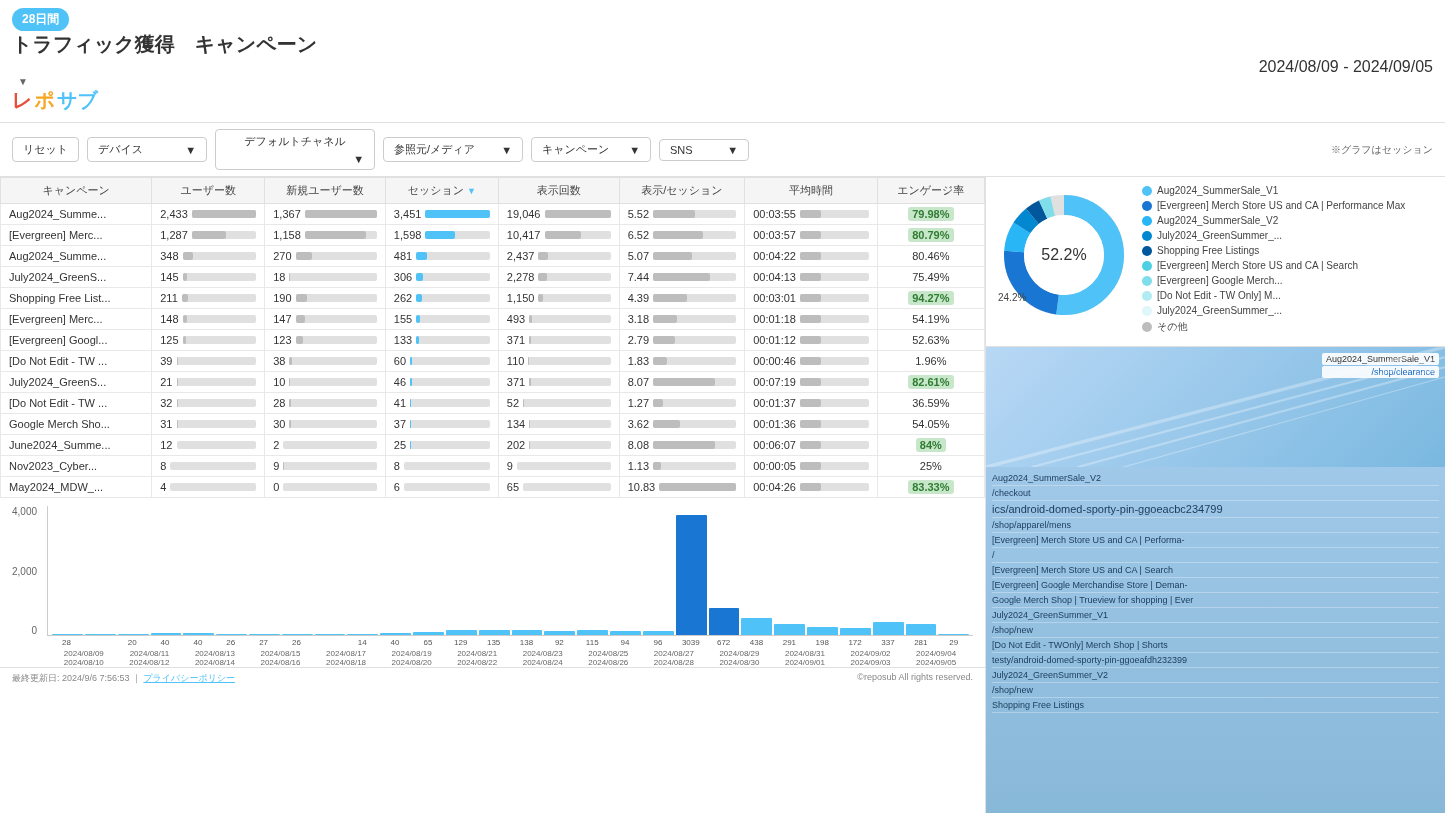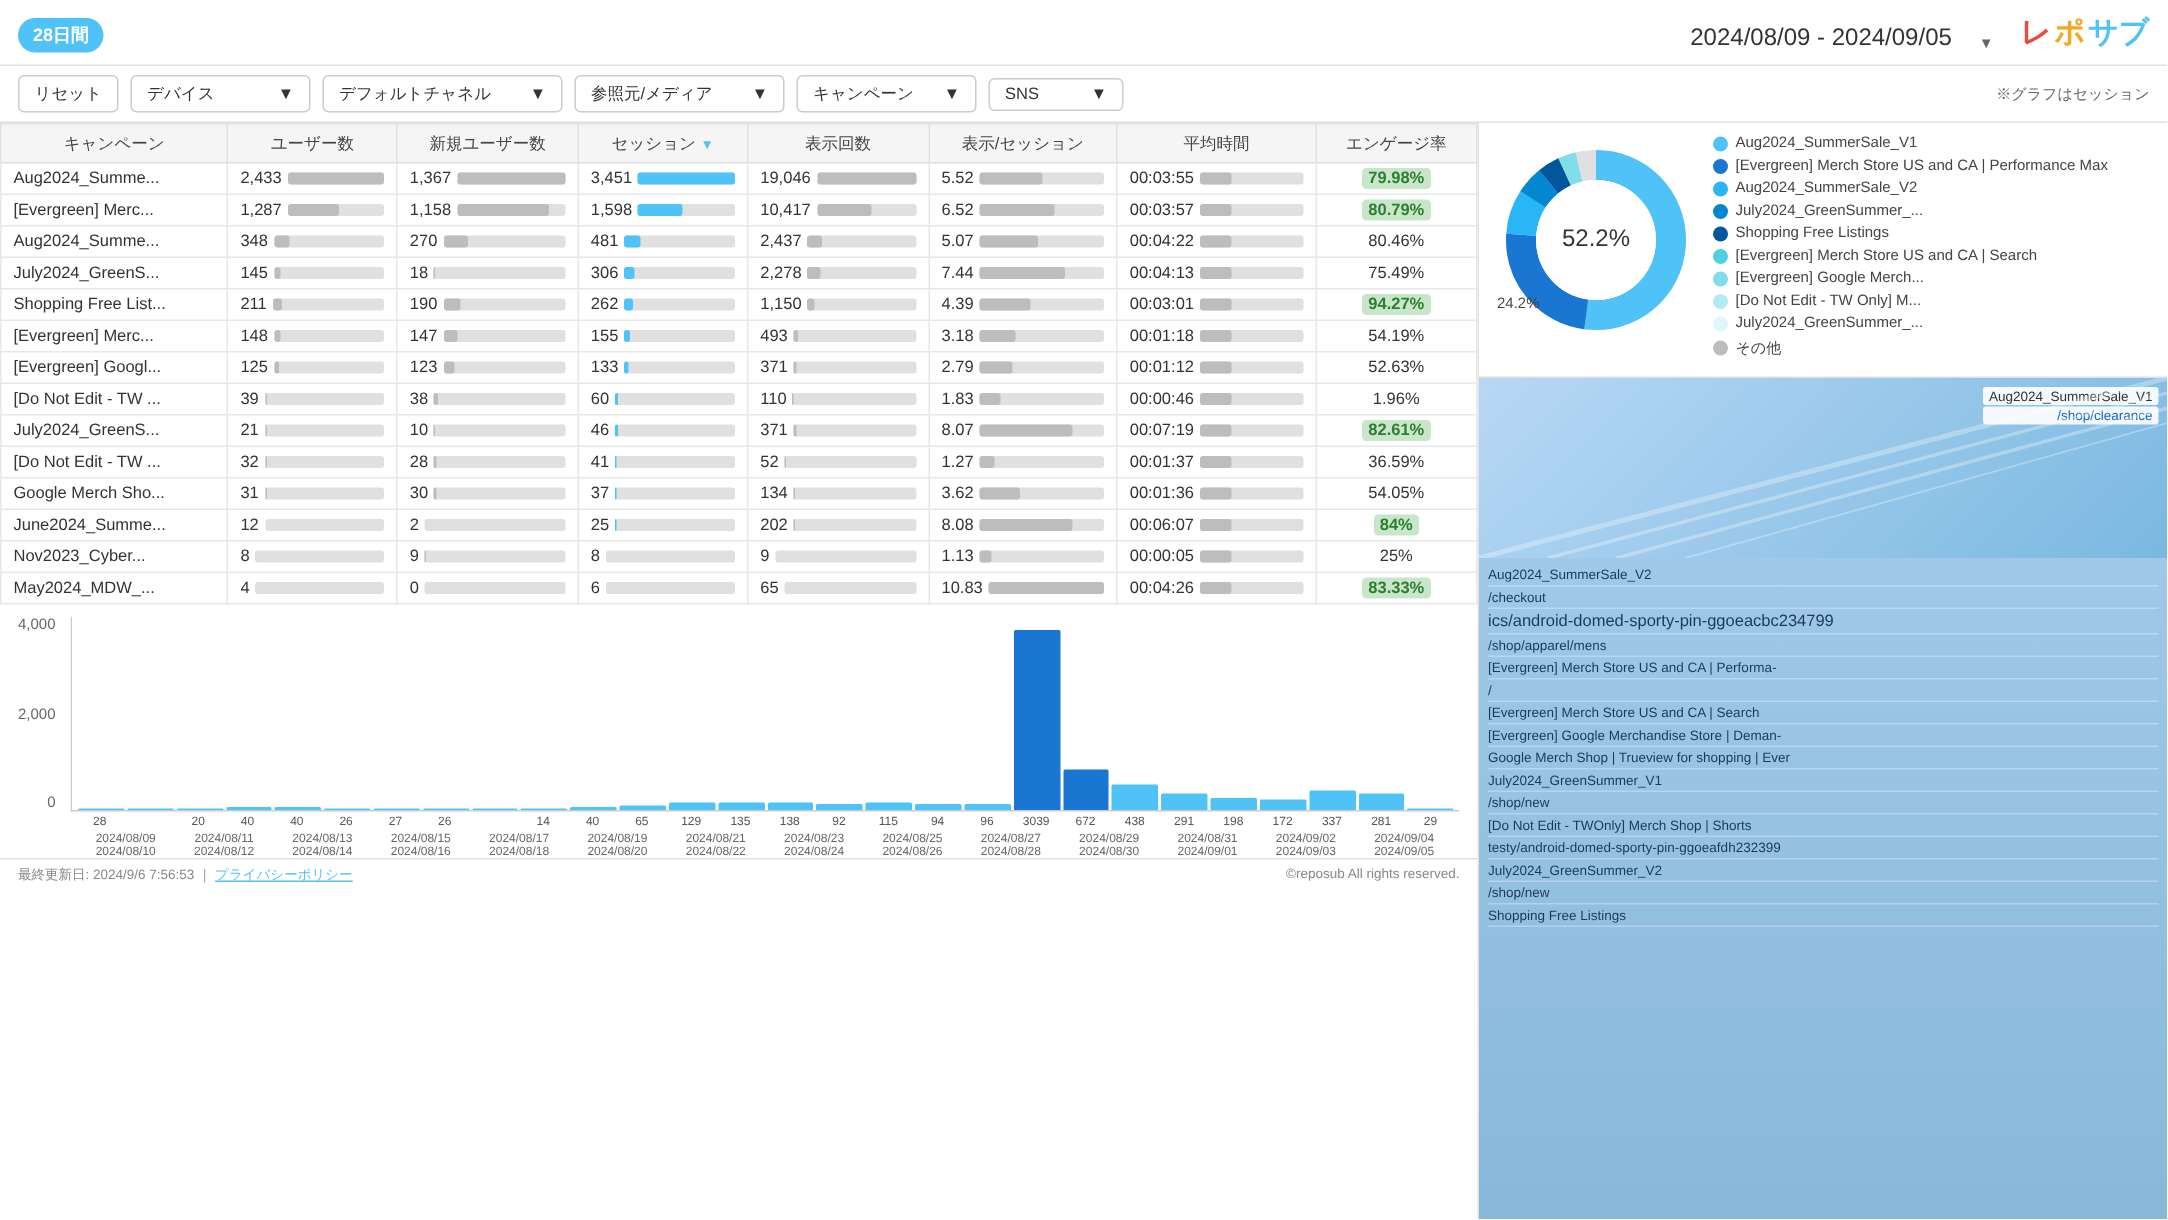--- a/index.html
+++ b/index.html
@@ -1,20 +1,20 @@
 <!DOCTYPE html>
 <html><head>
   <meta charset="utf-8">
   <style>
     * { box-sizing: border-box; margin: 0; padding: 0; }
     body { font-family: 'Helvetica Neue', Arial, sans-serif; font-size: 11px; background: #fff; color: #333; overflow-x: hidden; }
     
     .header-bar {
-      display: flex; align-items: flex-end; padding: 8px 12px; background: #fff; border-bottom: 1px solid #e0e0e0;
-      gap: 12px;
+      display: flex; align-items: flex-start; padding: 8px 12px; background: #fff; border-bottom: 1px solid #e0e0e0;
+      flex-direction: column;
     }
     .badge-28 {
       background: #4fc3f7; color: #fff; border-radius: 12px; padding: 3px 10px; font-size: 12px; font-weight: bold; white-space: nowrap;
     }
     .header-title { font-size: 20px; font-weight: bold; color: #333; flex: 1; }
     .date-range { font-size: 16px; color: #333; margin-left: auto; }
     .logo { display: flex; align-items: center; gap: 2px; font-size: 18px; font-weight: bold; }
     .chevron-down { font-size: 10px; color: #666; margin: 0 6px; }
 
     .filter-bar {
@@ -60,36 +60,37 @@
     .img-top { background: #c5dff0; height: 120px; position: relative; overflow: hidden; }
     .img-bottom { flex: 1; background: #d0e8f5; position: relative; overflow: hidden; display: flex; flex-direction: column; }
   </style>
 </head>
 <body>
 
 <div class="full-layout">
 
   <div class="header-bar">
     <span class="badge-28">28日間</span>
+    <span class="header-title">トラフィック獲得　キャンペーン</span>
     <span class="date-range">2024/08/09 - 2024/09/05</span>
     <span class="chevron-down">▼</span>
     <div class="logo">
       <span style="color:#e74c3c;font-weight:bold;font-size:20px;">レ</span>
         <span style="color:#f5a623;font-weight:bold;font-size:20px;">ポ</span>
         <span style="color:#4fc3f7;font-weight:bold;font-size:20px;">サブ</span>
     </div>
   </div>
 
   <div class="filter-bar">
     <button class="filter-btn">リセット</button>
     <div class="filter-select">
       <span>デバイス</span>
       <span style="margin-left:auto;">▼</span>
     </div>
-    <div class="filter-select" style="min-width:160px;">
+    <div class="filter-select" style="min-width:160px;flex-direction:column;">
       <span>デフォルトチャネル</span>
       <span style="margin-left:auto;">▼</span>
     </div>
     <div class="filter-select" style="min-width:140px;">
       <span>参照元/メディア</span>
       <span style="margin-left:auto;">▼</span>
     </div>
     <div class="filter-select" style="min-width:120px;">
       <span>キャンペーン</span>
       <span style="margin-left:auto;">▼</span>

